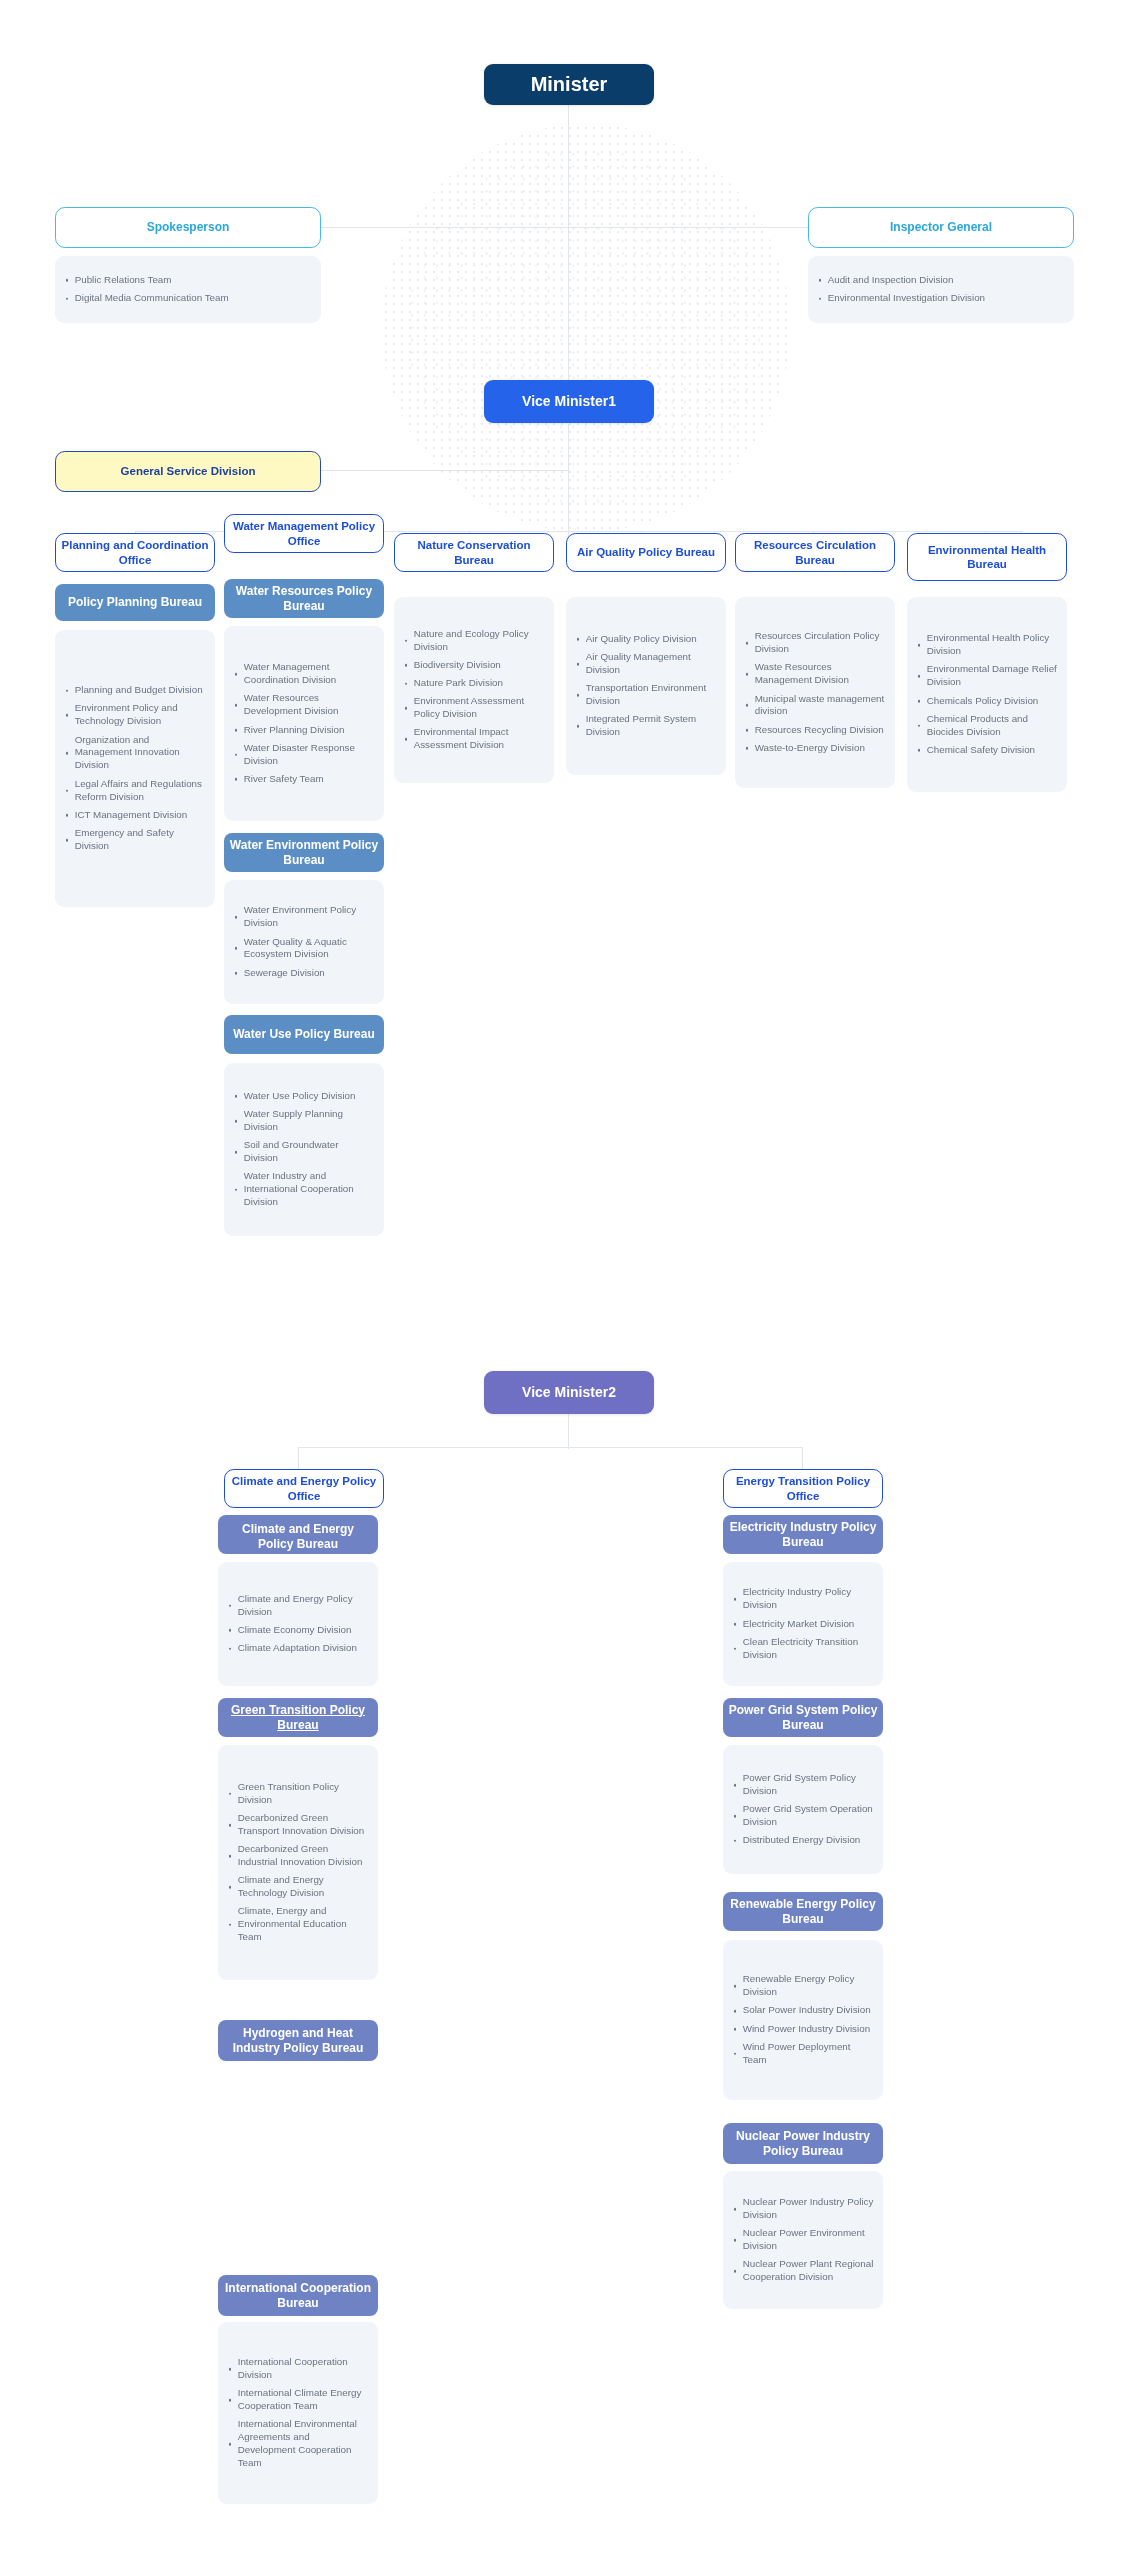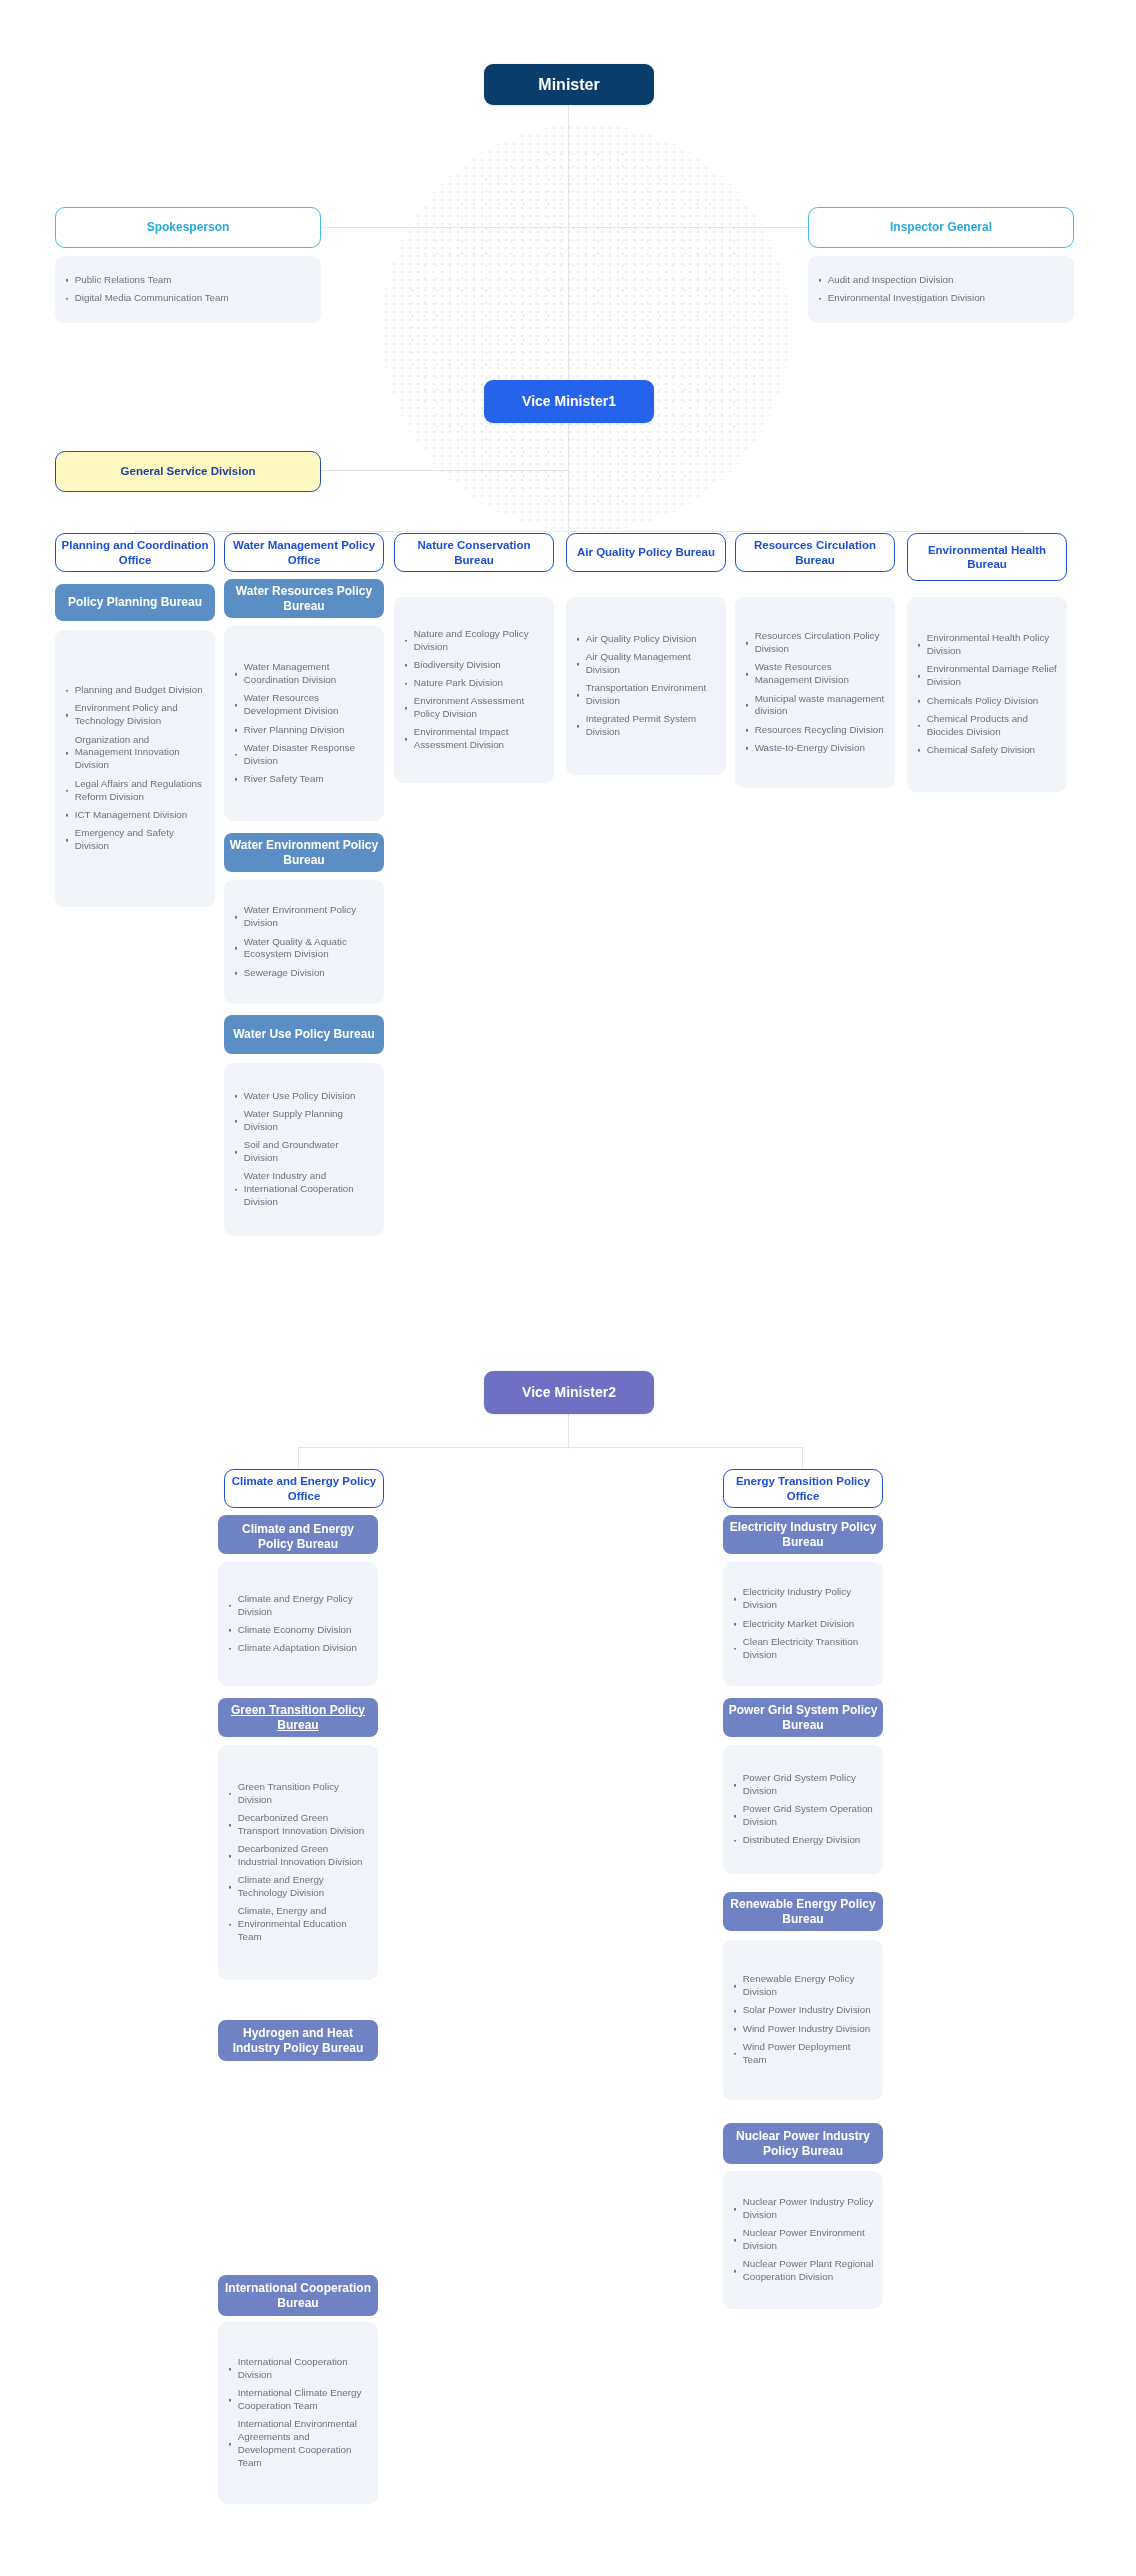--- a/index.html
+++ b/index.html
@@ -56,21 +56,21 @@
     justify-content: center;
     text-align: center;
     border-radius: 8px;
     font-weight: bold;
     line-height: 1.25;
   }
 
   .node-minister {
     background: #0b3d6b;
     color: #ffffff;
-    font-size: 16px;
+    font-size: 20px;
     border-radius: 9px;
     box-shadow: 0 0.9px 2.7px rgba(0,0,0,.10);
   }
   .node-vm1 {
     background: #2563eb;
     color: #ffffff;
     font-size: 14px;
     border-radius: 9px;
     box-shadow: 0 0.9px 2.7px rgba(0,0,0,.10);
   }
@@ -221,21 +221,21 @@
     <ul>
       <li>Planning and Budget Division</li>
       <li>Environment Policy and Technology Division</li>
       <li>Organization and Management Innovation Division</li>
       <li>Legal Affairs and Regulations Reform Division</li>
       <li>ICT Management Division</li>
       <li>Emergency and Safety Division</li>
     </ul>
   </div>
 
-  <div class="node node-office" style="left:224px; top:533px; width:160px; height:39px;">
+  <div class="node node-office" style="left:224px; top:514px; width:160px; height:39px;">
     <span>Water Management Policy Office</span>
   </div>
   <div class="node node-bureau-blue" style="left:224px; top:579px; width:160px; height:39px;">
     <span>Water Resources Policy Bureau</span>
   </div>
   <div class="panel" style="left:224px; top:626px; width:160px; height:195px;">
     <ul>
       <li>Water Management Coordination Division</li>
       <li>Water Resources Development Division</li>
       <li>River Planning Division</li>

